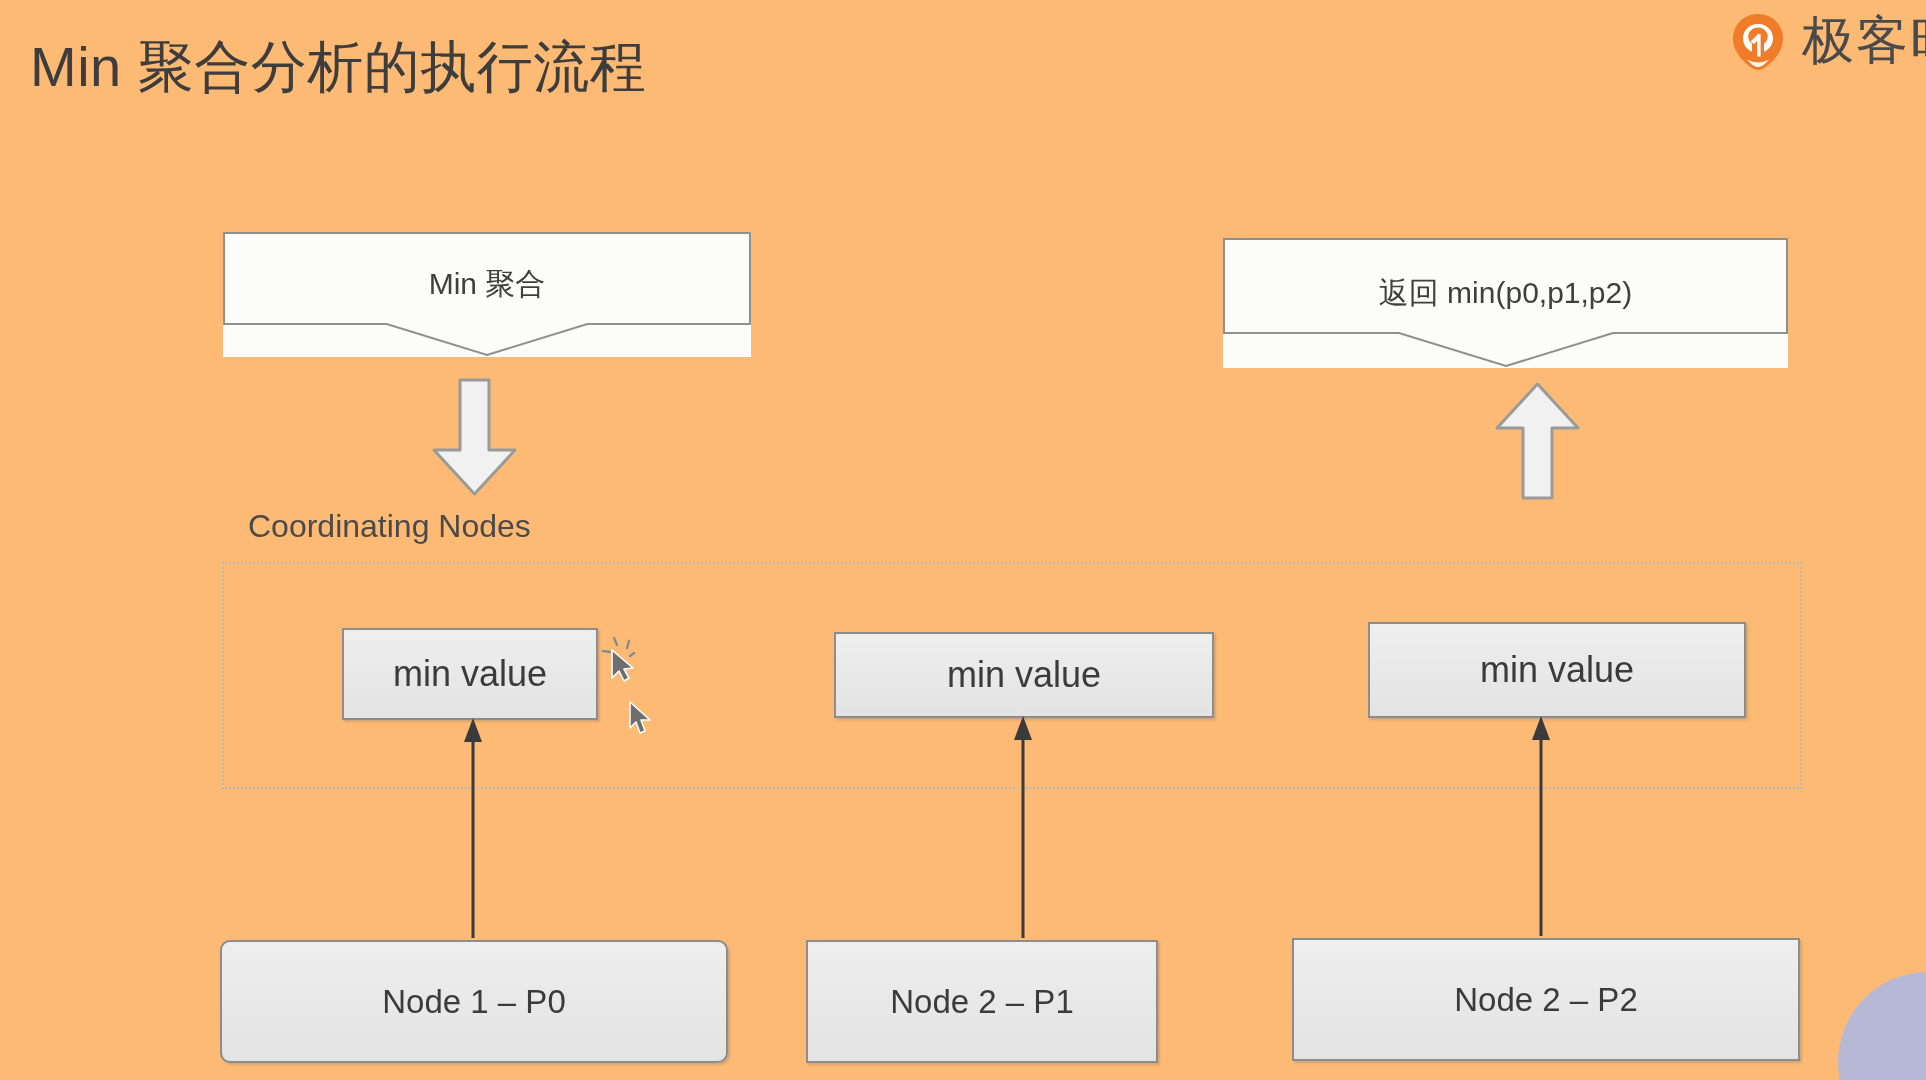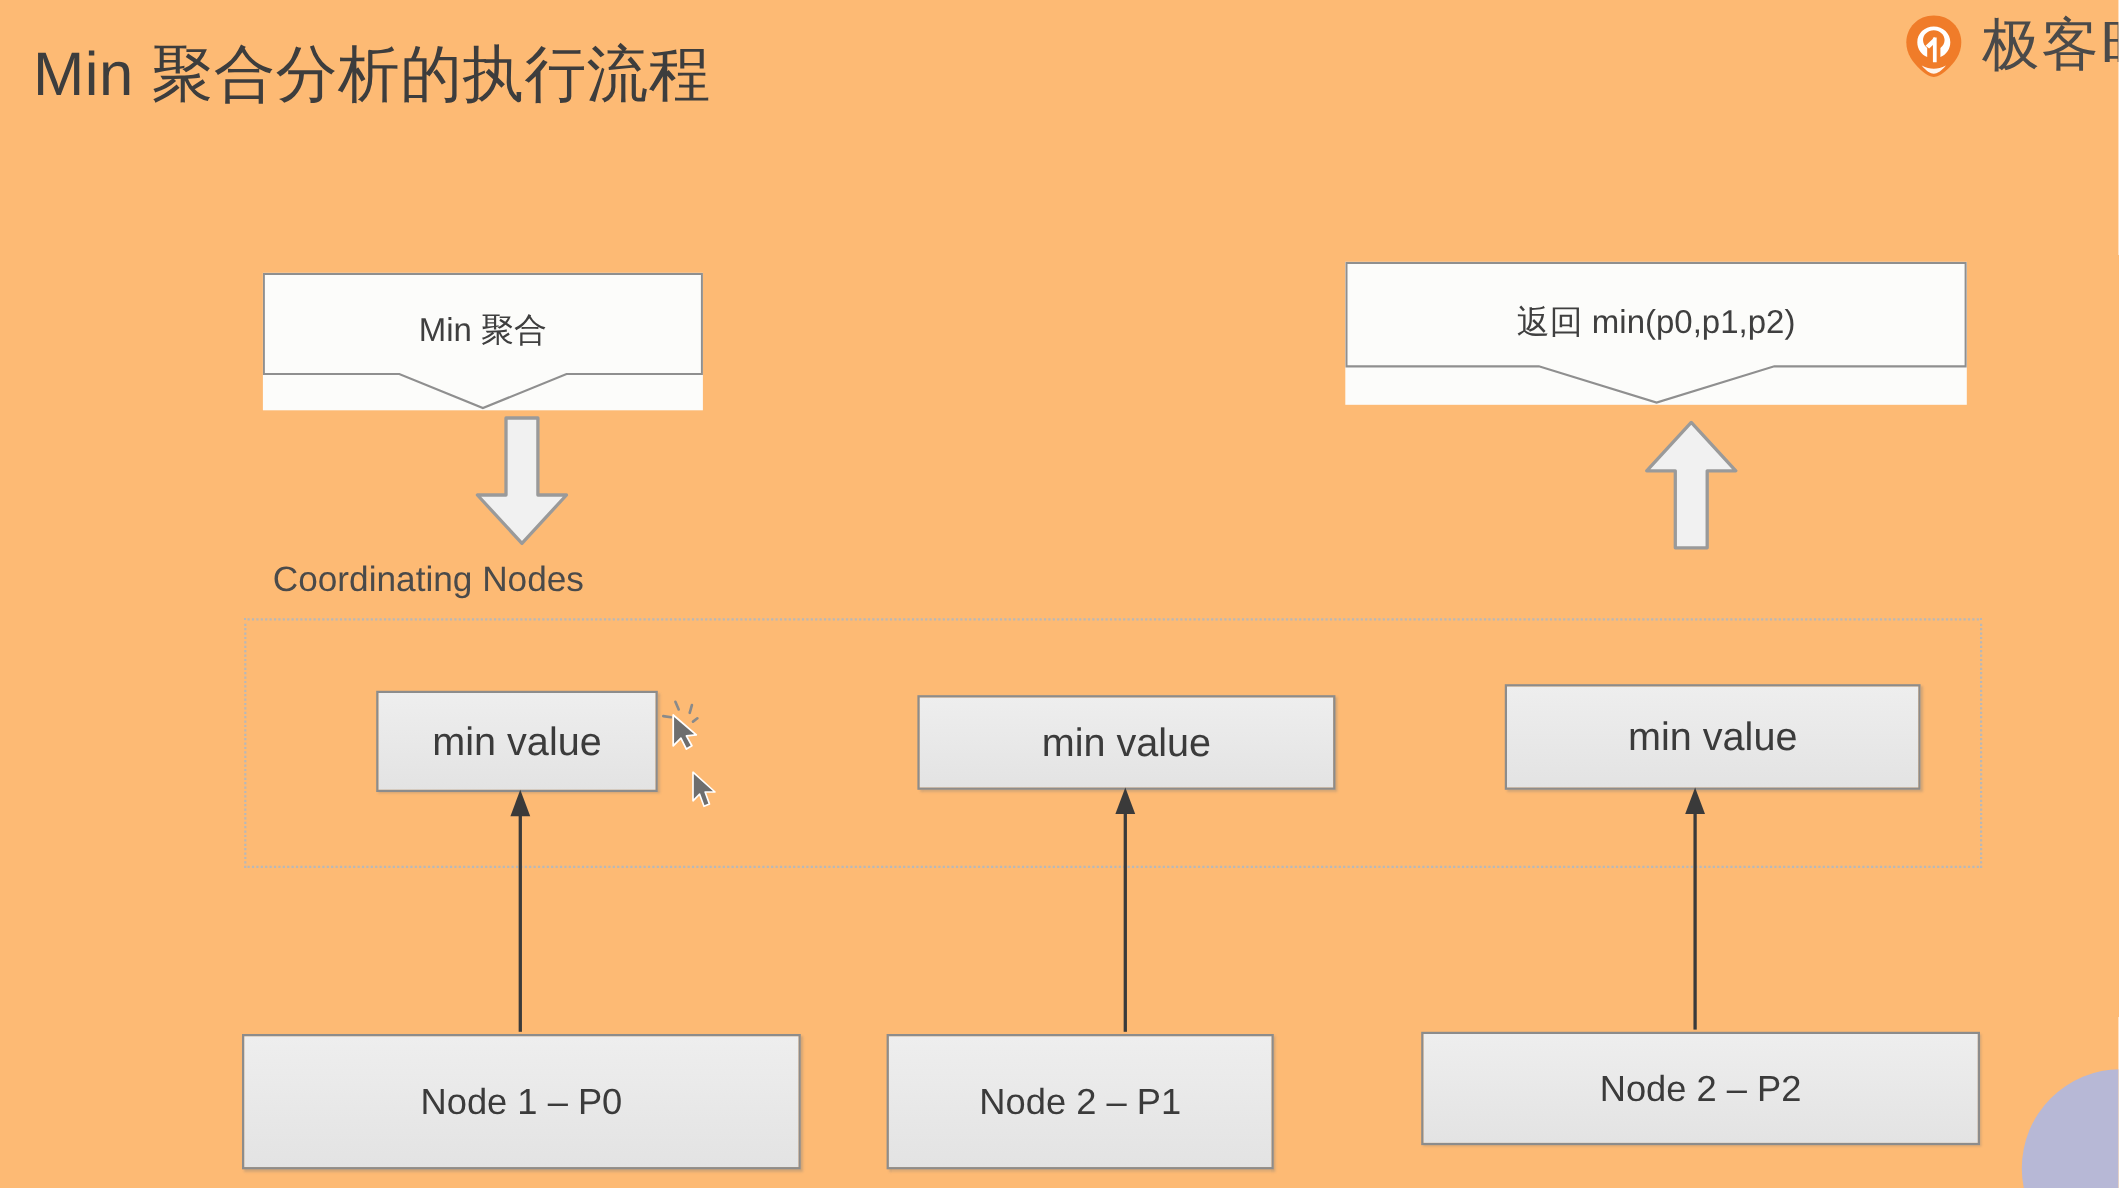--- a/index.html
+++ b/index.html
@@ -74,24 +74,23 @@
   }
   .banner .banner-label {
     position: relative;
     z-index: 2;
     transform: translateY(-10px);
     white-space: nowrap;
   }
 
   #banner-min-agg {
     left: 223px;
-    top: 248px;
-    width: 400px;
+    top: 232px;
+    width: 528px;
     height: 125px;
-    margin-left: 16px;
   }
   #banner-return {
     left: 1223px;
     top: 238px;
     width: 565px;
     height: 130px;
   }
 
   
   .block-arrow {
@@ -145,23 +144,23 @@
     box-shadow: 2px 2px 2px rgba(120,120,120,0.30);
   }
 
   #minvalue-0 { left: 342px;  top: 628px; width: 256px; height: 92px; }
   #minvalue-1 { left: 834px;  top: 632px; width: 380px; height: 86px; }
   #minvalue-2 { left: 1368px; top: 622px; width: 378px; height: 96px; }
 
   .node-box {
     font-size: 33px;
   }
-  #node-0 { left: 220px;  top: 940px; width: 508px; height: 123px; }
+  #node-0 { left: 220px;  top: 940px; width: 508px; height: 123px; border-radius: 10px; }
   #node-1 { left: 806px;  top: 940px; width: 352px; height: 123px; }
-  #node-2 { left: 1292px; top: 938px; width: 508px; height: 103px; }
+  #node-2 { left: 1292px; top: 938px; width: 508px; height: 123px; }
 
   
   .connector {
     position: absolute;
   }
 
   
   .cursor {
     position: absolute;
     pointer-events: none;

